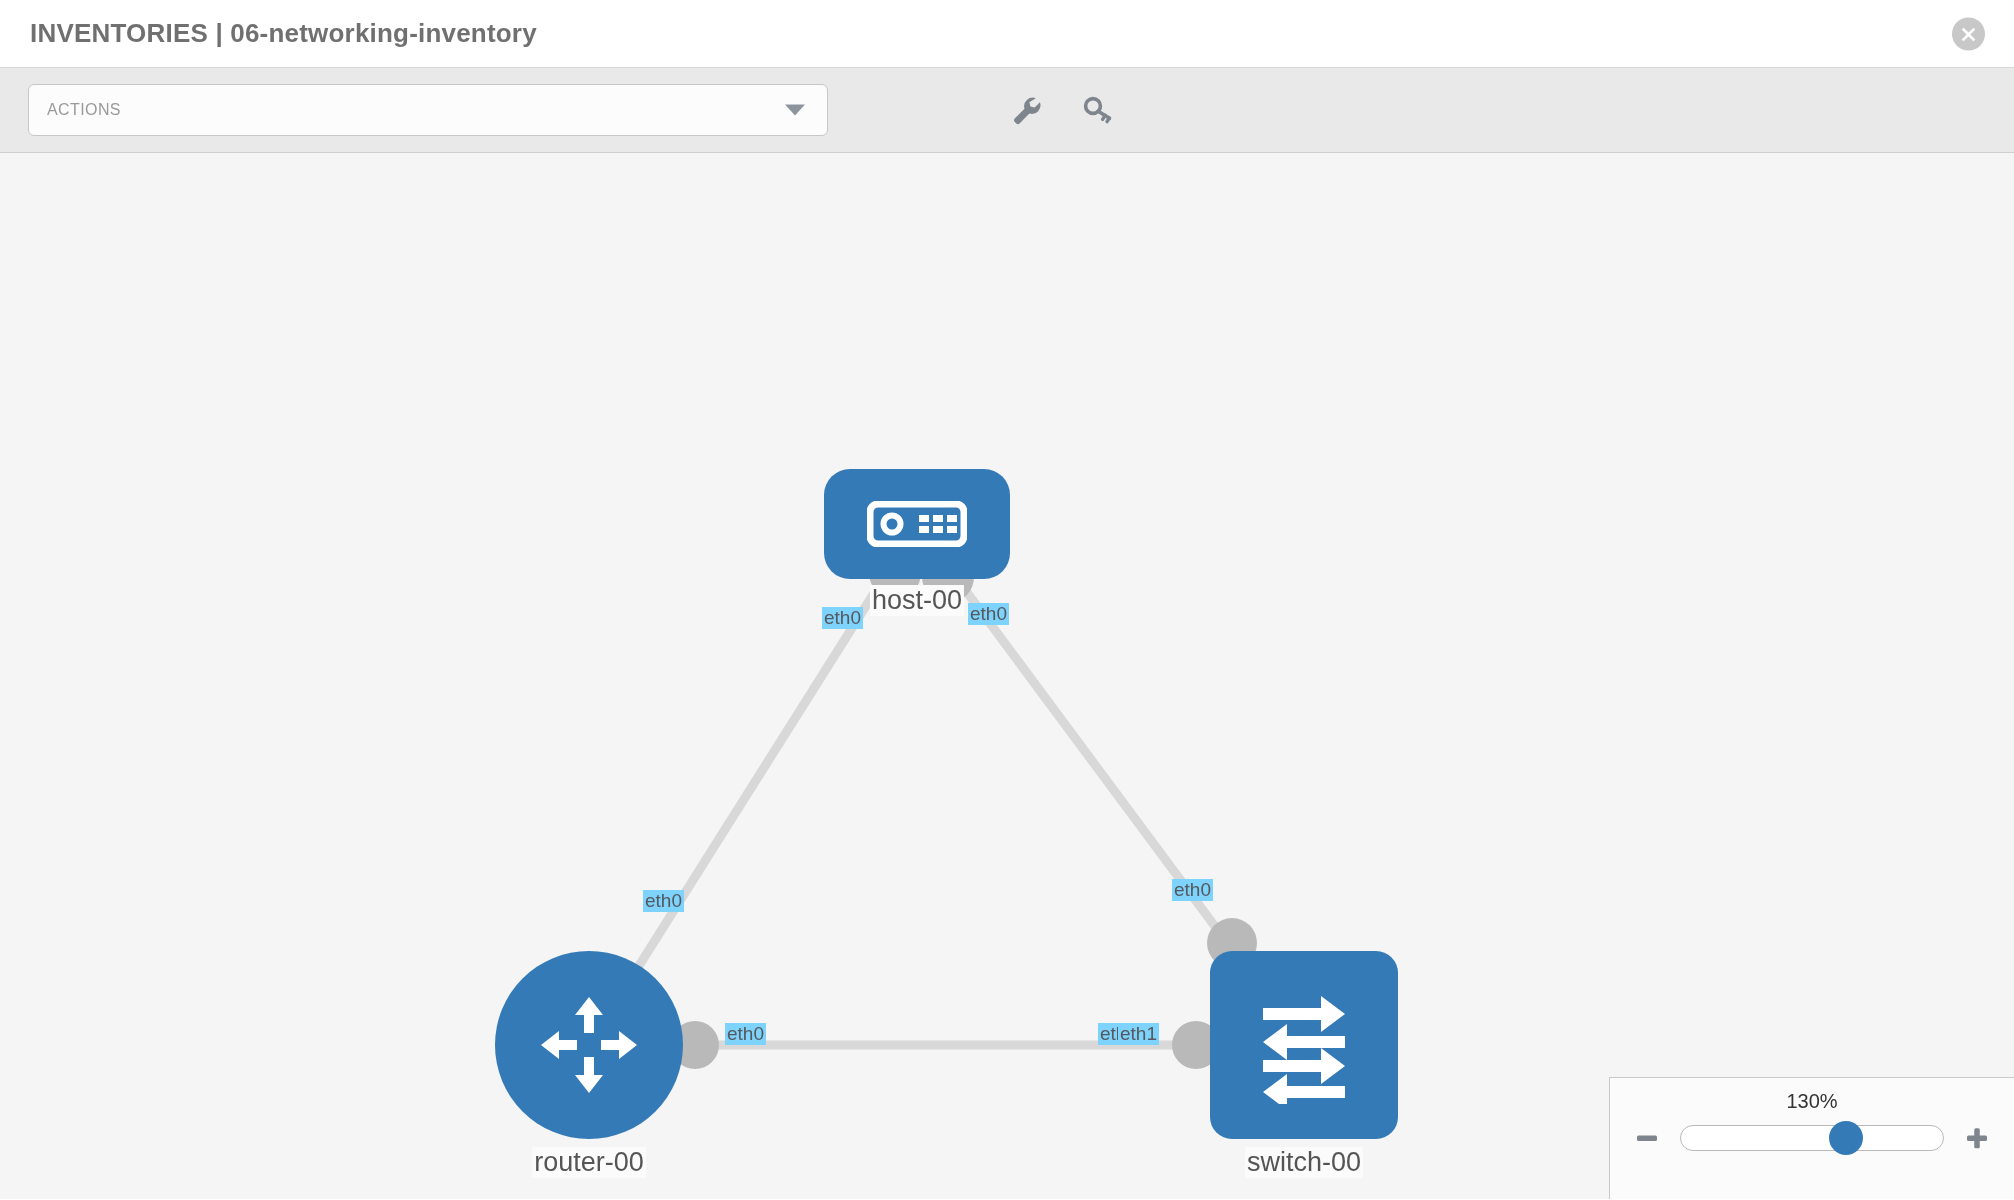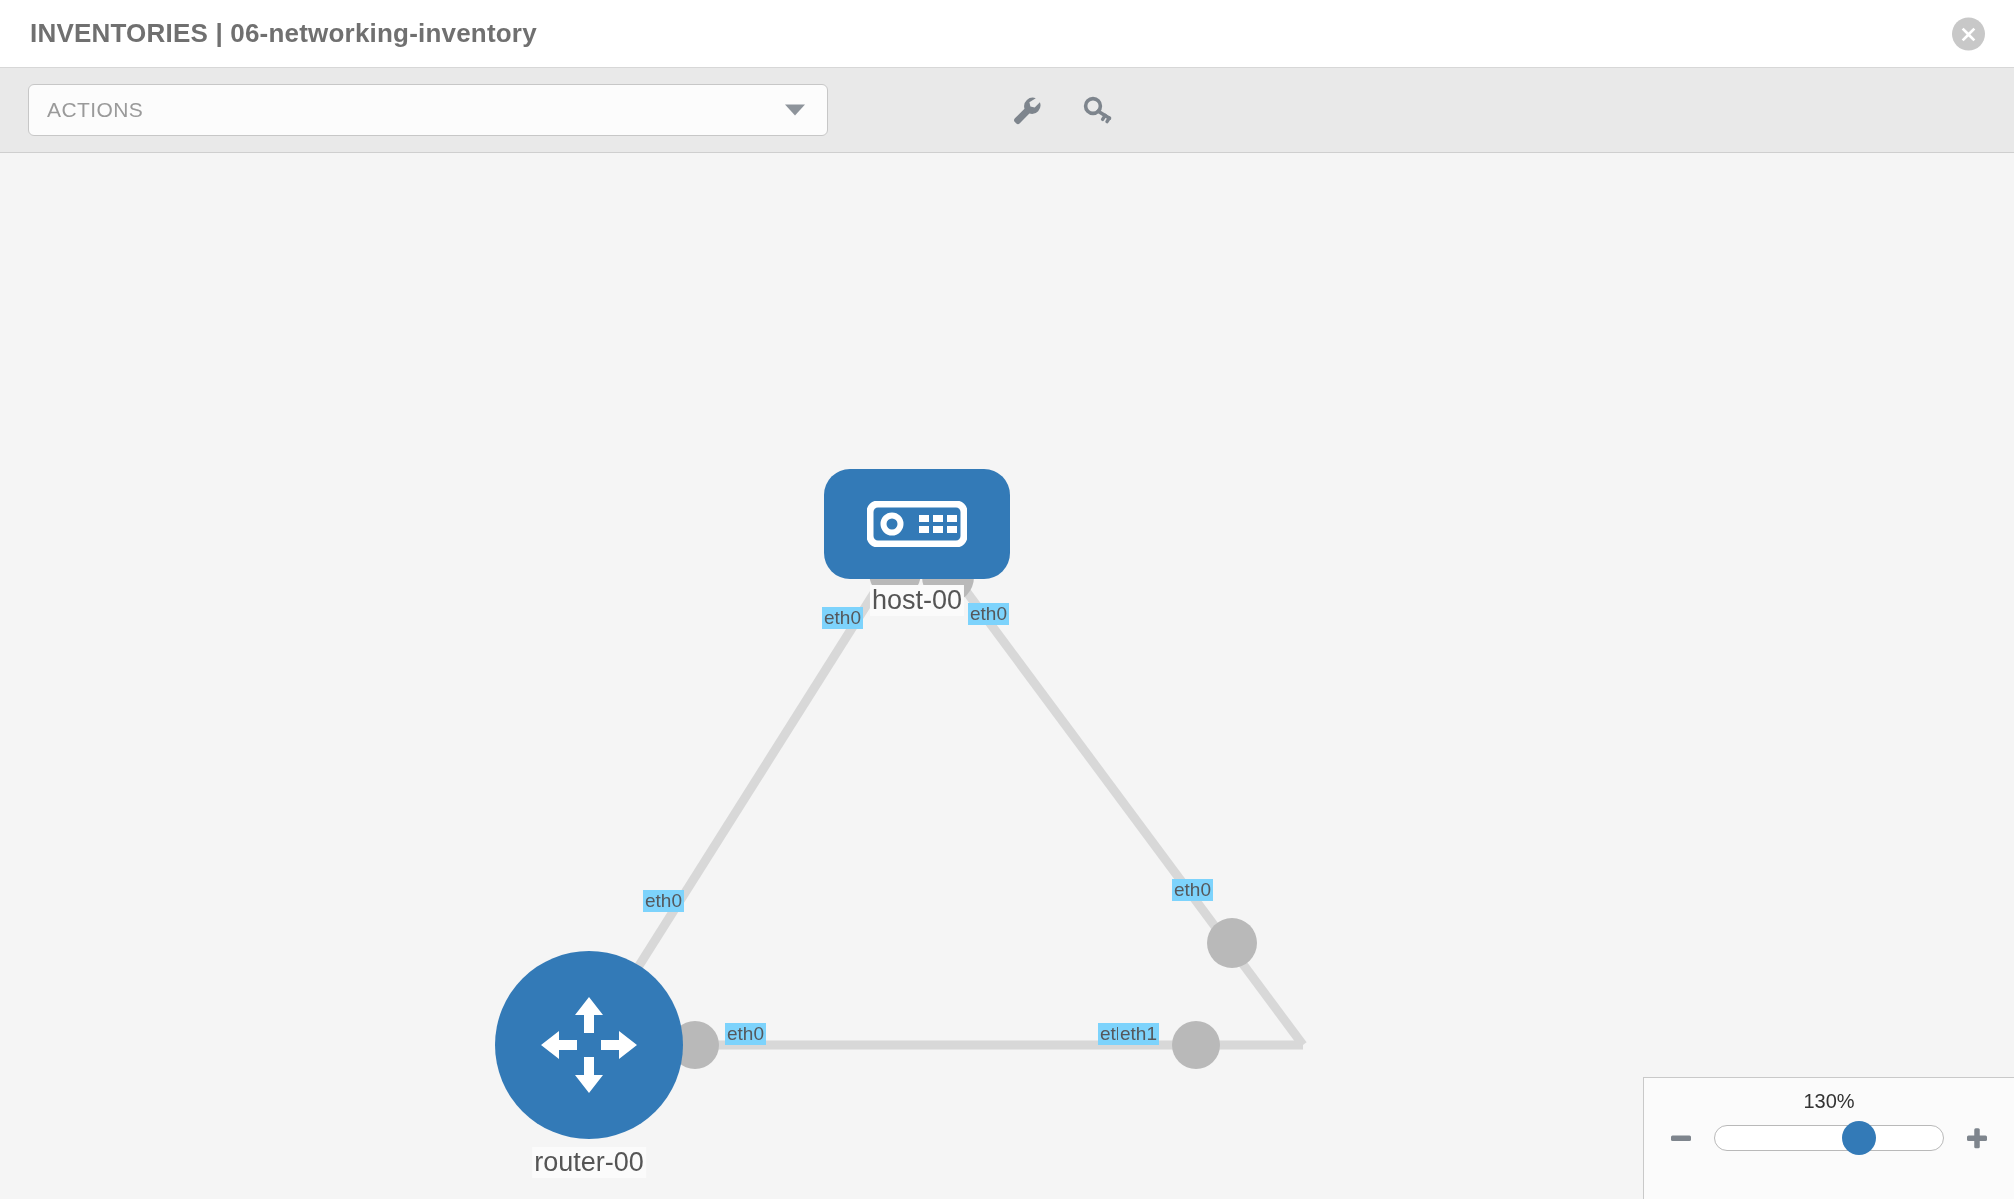--- a/index.html
+++ b/index.html
@@ -61,21 +61,21 @@
     height: 52px;
     background: #fcfcfc;
     border: 1px solid #c7c7c7;
     border-radius: 6px;
     display: flex;
     align-items: center;
     padding: 0 18px;
     cursor: pointer;
   }
   .select-label {
-    font-size: 21px;
+    font-size: 16px;
     color: #9a9a9a;
     letter-spacing: 0.4px;
   }
   .caret {
     position: absolute;
     right: 22px;
     top: 50%;
     transform: translateY(-50%);
     width: 0; height: 0;
     border-left: 10px solid transparent;
@@ -165,21 +165,21 @@
     background: #7dd3fc;
     padding: 0 2px;
     white-space: nowrap;
   }
 
   
   .zoom-panel {
     position: absolute;
     right: 0;
     bottom: 0;
-    width: 371px;
+    width: 405px;
     height: 122px;
     background: #fbfbfb;
     border-top: 1px solid #c9c9c9;
     border-left: 1px solid #c9c9c9;
     display: flex;
     flex-direction: column;
     align-items: center;
     padding-top: 12px;
   }
   .zoom-value {
@@ -301,20 +301,35 @@
         <path d="M56 104 L42 86 L51 86 L51 68 L61 68 L61 86 L70 86 Z" fill="#ffffff"></path>
 
         <path d="M8 56 L26 42 L26 51 L44 51 L44 61 L26 61 L26 70 Z" fill="#ffffff"></path>
 
         <path d="M104 56 L86 70 L86 61 L68 61 L68 51 L86 51 L86 42 Z" fill="#ffffff"></path>
       </svg>
     </div>
     <div class="node-label" style="top:196px;text-align:right;">router-00</div>
   </div>
 
+  <div class="node" style="left:1210px; top:798px; width:188px; height:188px;">
+    <div class="node-shape rounded-square" style="width:188px; height:188px;">
+      <svg width="118" height="118" viewBox="0 0 118 118">
+
+        <path d="M18 22 L76 22 L76 10 L100 28 L76 46 L76 34 L18 34 Z" fill="#ffffff"></path>
+
+        <path d="M100 50 L42 50 L42 38 L18 56 L42 74 L42 62 L100 62 Z" fill="#ffffff"></path>
+
+        <path d="M18 74 L76 74 L76 62 L100 80 L76 98 L76 86 L18 86 Z" fill="#ffffff"></path>
+
+        <path d="M100 100 L42 100 L42 88 L18 106 L42 124 L42 112 L100 112 Z" fill="#ffffff"></path>
+      </svg>
+    </div>
+    <div class="node-label" style="top:196px;">switch-00</div>
+  </div>
 
   <div class="edge-label" style="left:822px; top:454px;">eth0</div>
 
   <div class="edge-label" style="left:968px; top:450px;">eth0</div>
 
   <div class="edge-label" style="left:643px; top:737px;">eth0</div>
 
   <div class="edge-label" style="left:1172px; top:726px;">eth0</div>
 
   <div class="edge-label" style="left:725px; top:870px;">eth0</div>

